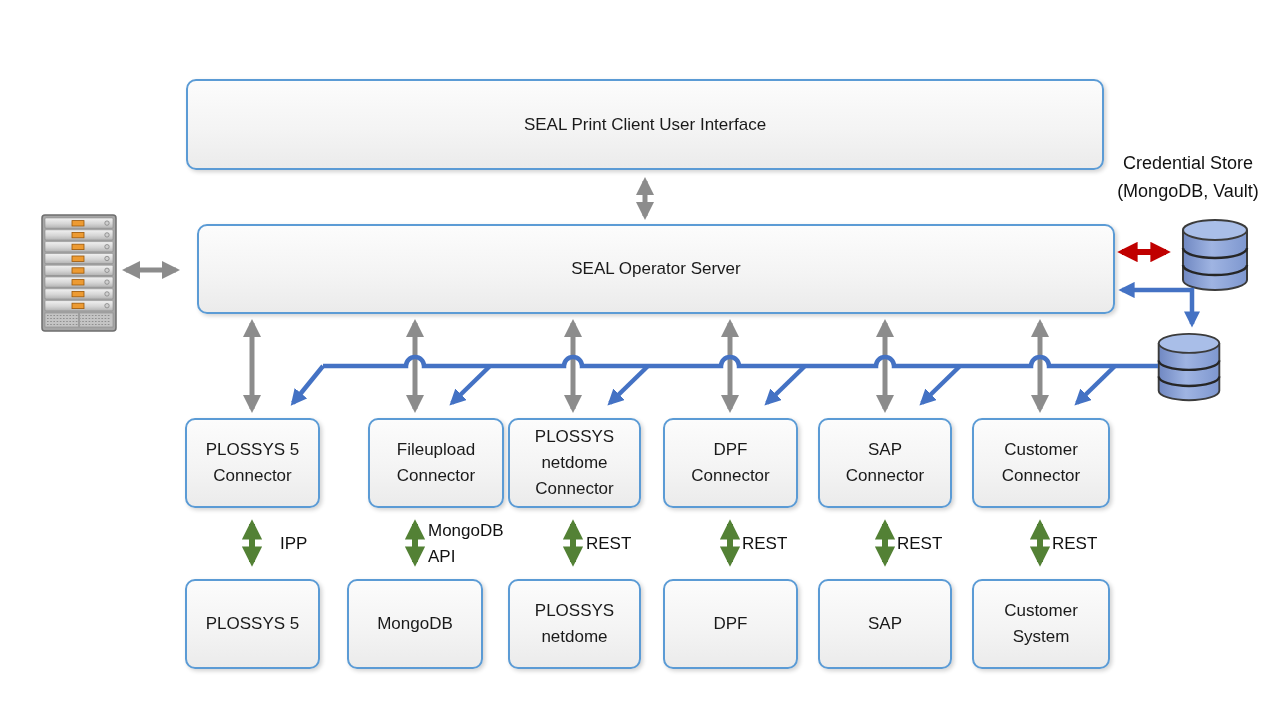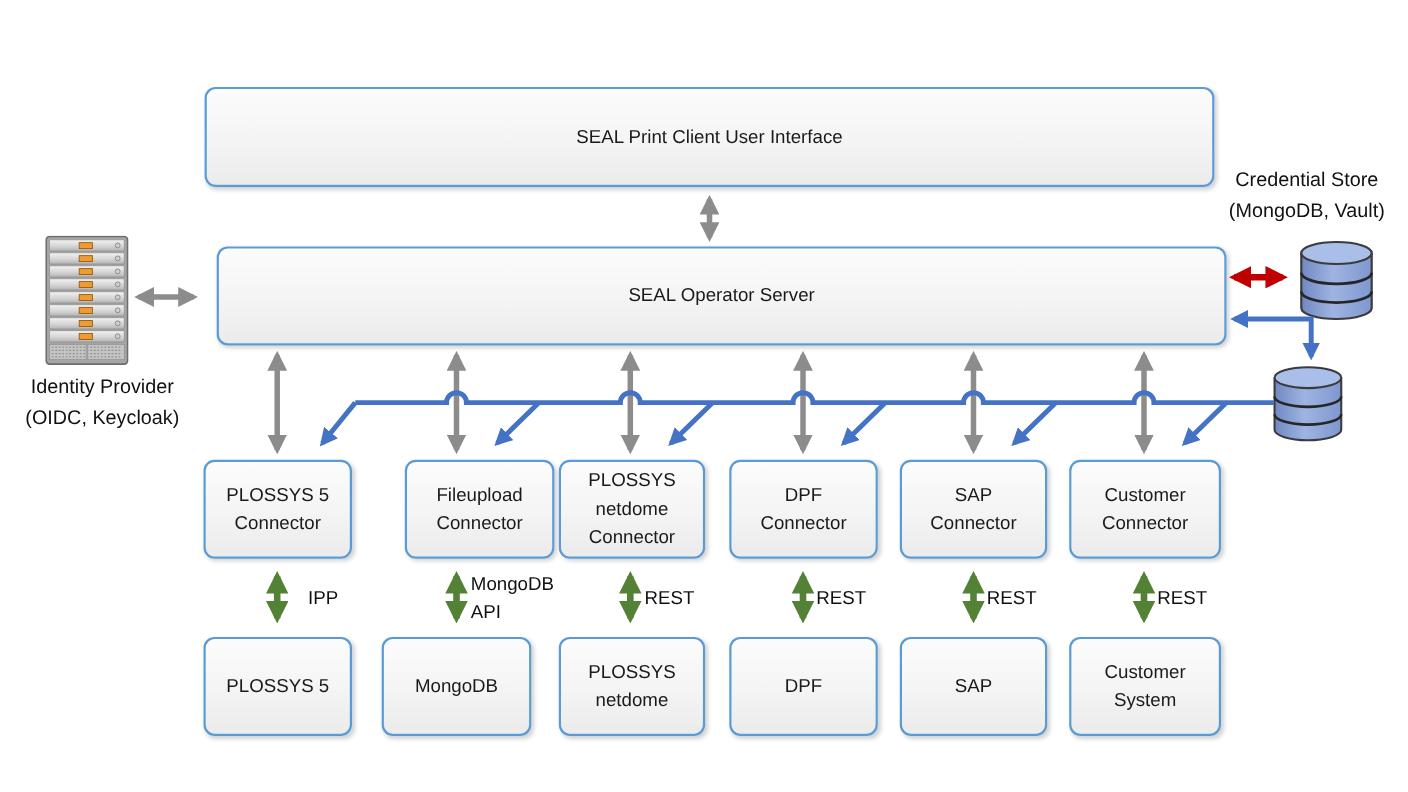--- a/index.html
+++ b/index.html
@@ -138,22 +138,20 @@
 
   <div class="icon-wrap" style="left:1156px;top:332px;">
     <svg width="66" height="72" viewBox="0 0 68 76">
       <path d="M2,12 L2,62 A32,10 0 0 0 66,62 L66,12" fill="url(#cylGrad)" stroke="#3b3b3b" stroke-width="2"></path>
       <ellipse cx="34" cy="12" rx="32" ry="10" fill="#A9BEE8" stroke="#3b3b3b" stroke-width="2"></ellipse>
       <path d="M2,30 A32,10 0 0 0 66,30" fill="none" stroke="#262626" stroke-width="2.5"></path>
       <path d="M2,47 A32,10 0 0 0 66,47" fill="none" stroke="#262626" stroke-width="2.5"></path>
     </svg>
   </div>
 
-  <div class="side-label" style="left:0px;top:337px;width:186px;">Identity Provider
-(OIDC, Keycloak)</div>
 
   <div class="side-label" style="left:1096px;top:149px;width:184px;">Credential Store
 (MongoDB, Vault)</div>
 
 
   <div class="edge-label" style="left:280px;top:531px;">IPP</div>
   <div class="edge-label" style="left:428px;top:518px;">MongoDB
 API</div>
   <div class="edge-label" style="left:586px;top:531px;">REST</div>
   <div class="edge-label" style="left:742px;top:531px;">REST</div>

